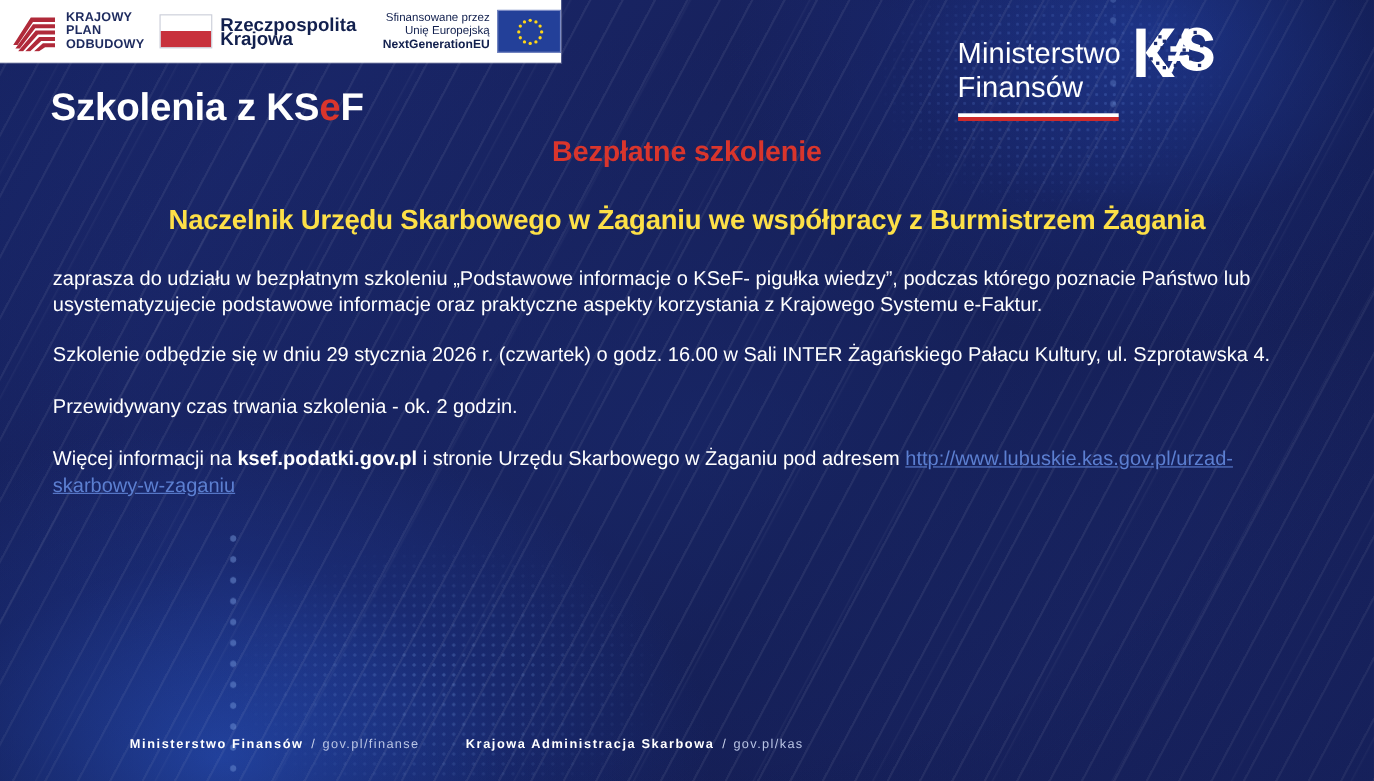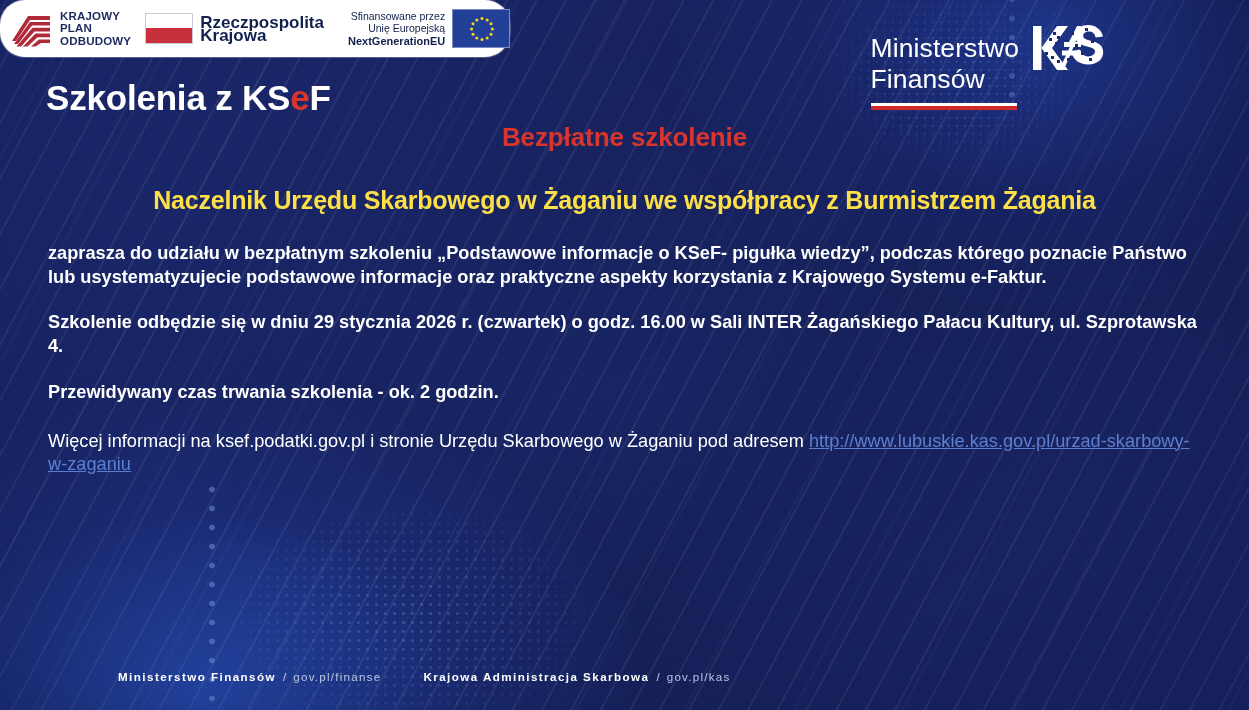--- a/index.html
+++ b/index.html
@@ -80,21 +80,20 @@
   }
 
   
   .eu-bar {
     position: absolute; left: 0; top: 0;
     width: 510px; height: 57px;
     background: #ffffff;
     display: flex; align-items: center;
     z-index: 6;
     box-shadow: 0 0 0 1px rgba(255,255,255,.25);
-    border-radius: 25px;
   }
   .eu-cell { display: flex; align-items: center; height: 100%; }
   .kpo-logo { padding-left: 10px; display:flex; align-items:center; gap:8px; }
   .kpo-mark { width: 42px; height: 36px; flex: none; }
   .kpo-text {
     font-family: "Liberation Sans", sans-serif;
     font-weight: 700; font-size: 11.5px; line-height: 12.6px;
     letter-spacing: .2px; color: #1d2a5e; white-space: nowrap;
   }
   .pl-flag {
@@ -155,24 +154,24 @@
     position: absolute; left: 0; right: 0; top: 186px; z-index: 5;
     text-align: center; font-size: 25px; font-weight: 700; color: #fde047;
     letter-spacing: -.2px;
   }
 
   
   .body-wrap {
     position: absolute; left: 48px; top: 242px; width: 1150px; z-index: 5;
     color: #ffffff; font-size: 18.2px; line-height: 23.5px;
   }
-  .body-wrap p { font-weight: 700; }
+  .body-wrap p { font-weight: 400; }
   .body-wrap p + p { margin-top: 17px; }
   .p-more { font-weight: 400 !important; }
-  .p-more .b { font-weight: 400; }
+  .p-more .b { font-weight: 700; }
   .p-more .lnk {
     color: #5c7fd1; text-decoration: underline; cursor: pointer;
   }
   .gap-date { margin-top: 22px !important; }
   .gap-time { margin-top: 23px !important; }
   .gap-more { margin-top: 25px !important; }
 
   
   .footer {
     position: absolute; left: 118px; bottom: 27px; z-index: 5;

